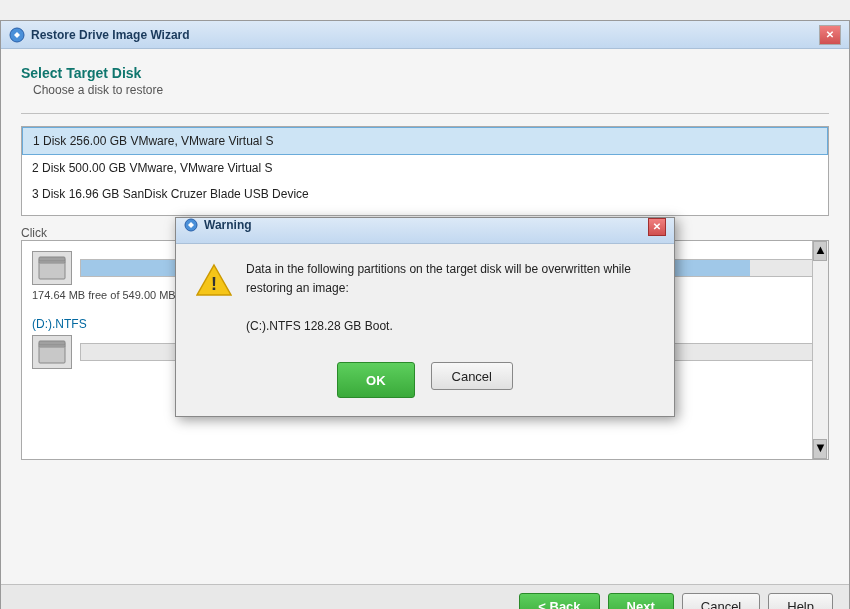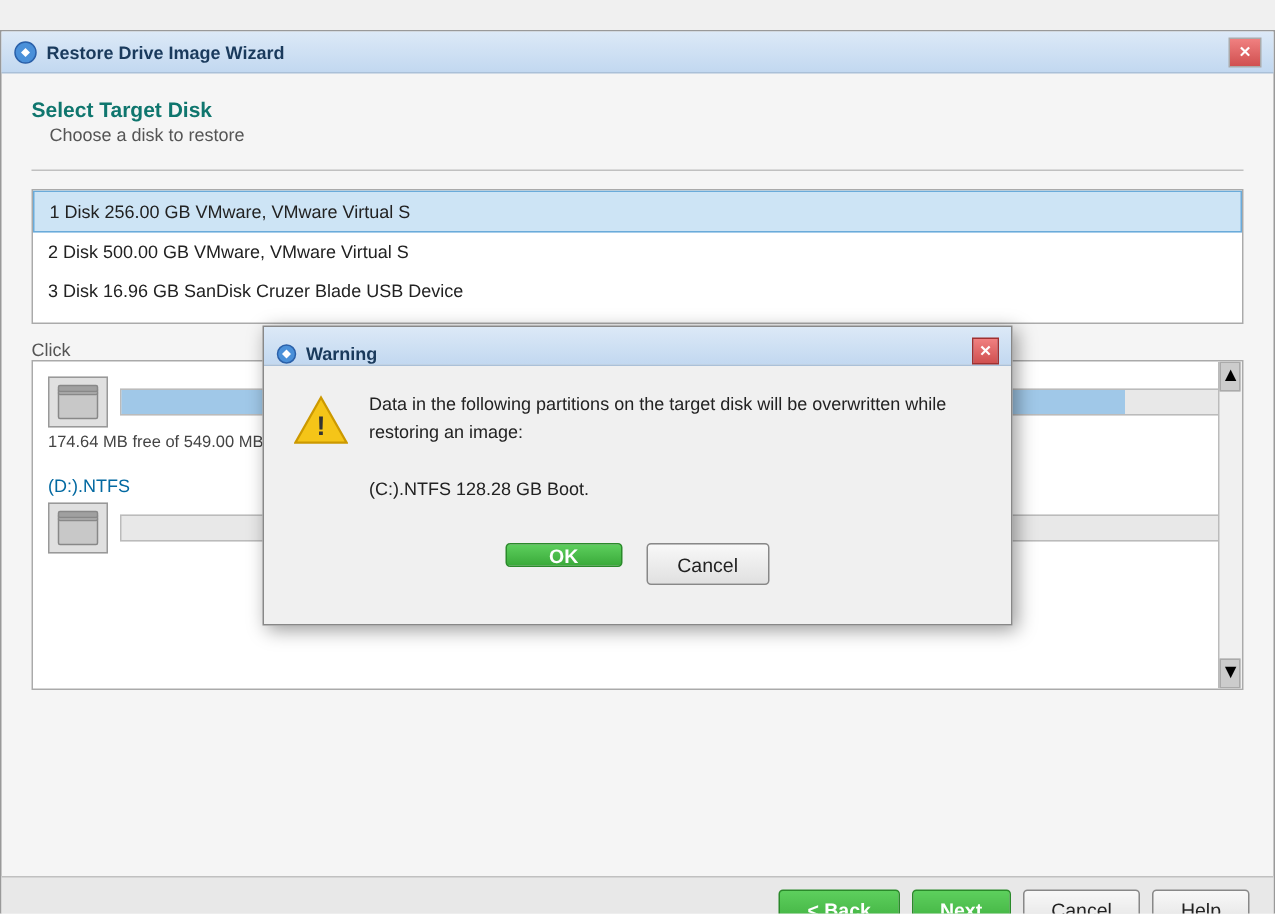--- a/index.html
+++ b/index.html
@@ -266,21 +266,21 @@
       border: 1px solid #888;
       box-shadow: 3px 3px 12px rgba(0,0,0,0.4);
       width: 500px;
       min-height: 200px;
     }
 
     .dialog-title-bar {
       background: linear-gradient(to bottom, #dce9f7, #c2d8f0);
       height: 26px;
       display: flex;
-      align-items: flex-end;
+      align-items: flex-start;
       padding: 0 8px;
       border-bottom: 1px solid #aac0d8;
     }
 
     .dialog-title-icon {
       width: 14px;
       height: 14px;
       margin-right: 6px;
     }
 
@@ -328,21 +328,21 @@
       display: flex;
       justify-content: center;
       gap: 16px;
       padding: 10px 20px 16px;
     }
 
     .btn-dialog-ok {
       background: linear-gradient(to bottom, #5dcf5d, #3aaa3a);
       color: white;
       border: 1px solid #2a8a2a;
-      height: 16px;
+      height: 36px;
       padding: 0 28px;
       font-size: 13px;
       font-weight: bold;
       cursor: pointer;
       border-radius: 3px;
       font-family: inherit;
     }
 
     .btn-dialog-cancel {
       background: linear-gradient(to bottom, #f8f8f8, #e0e0e0);

